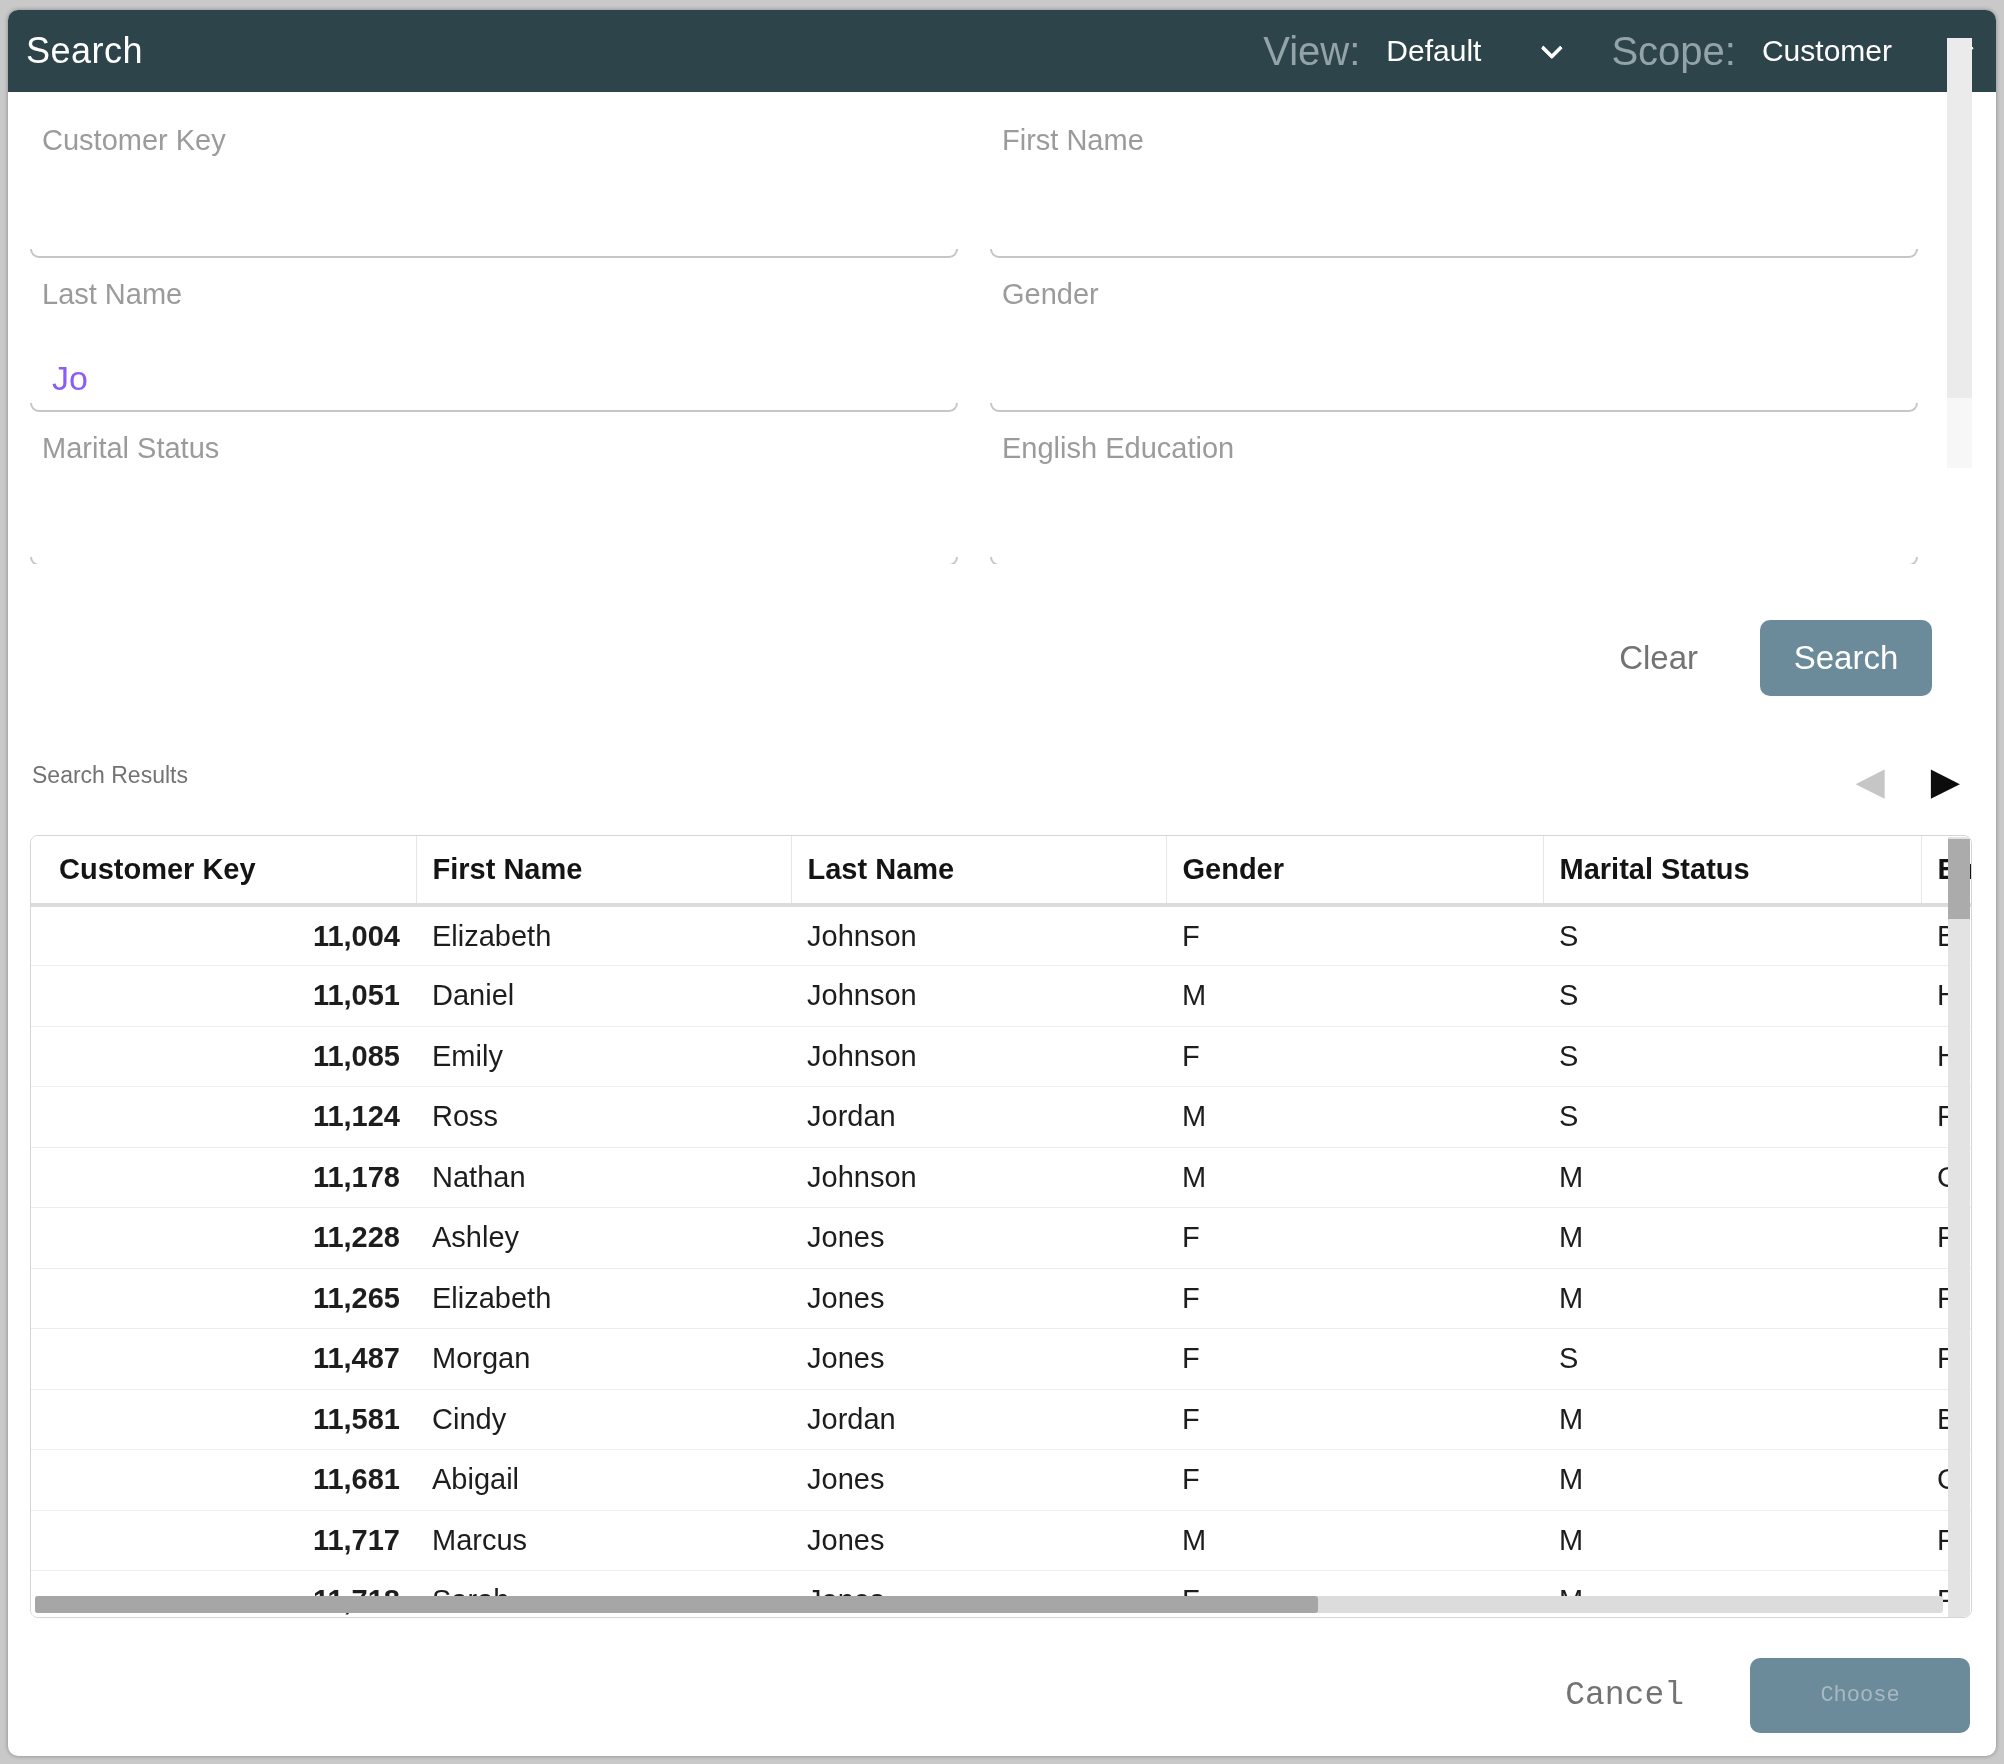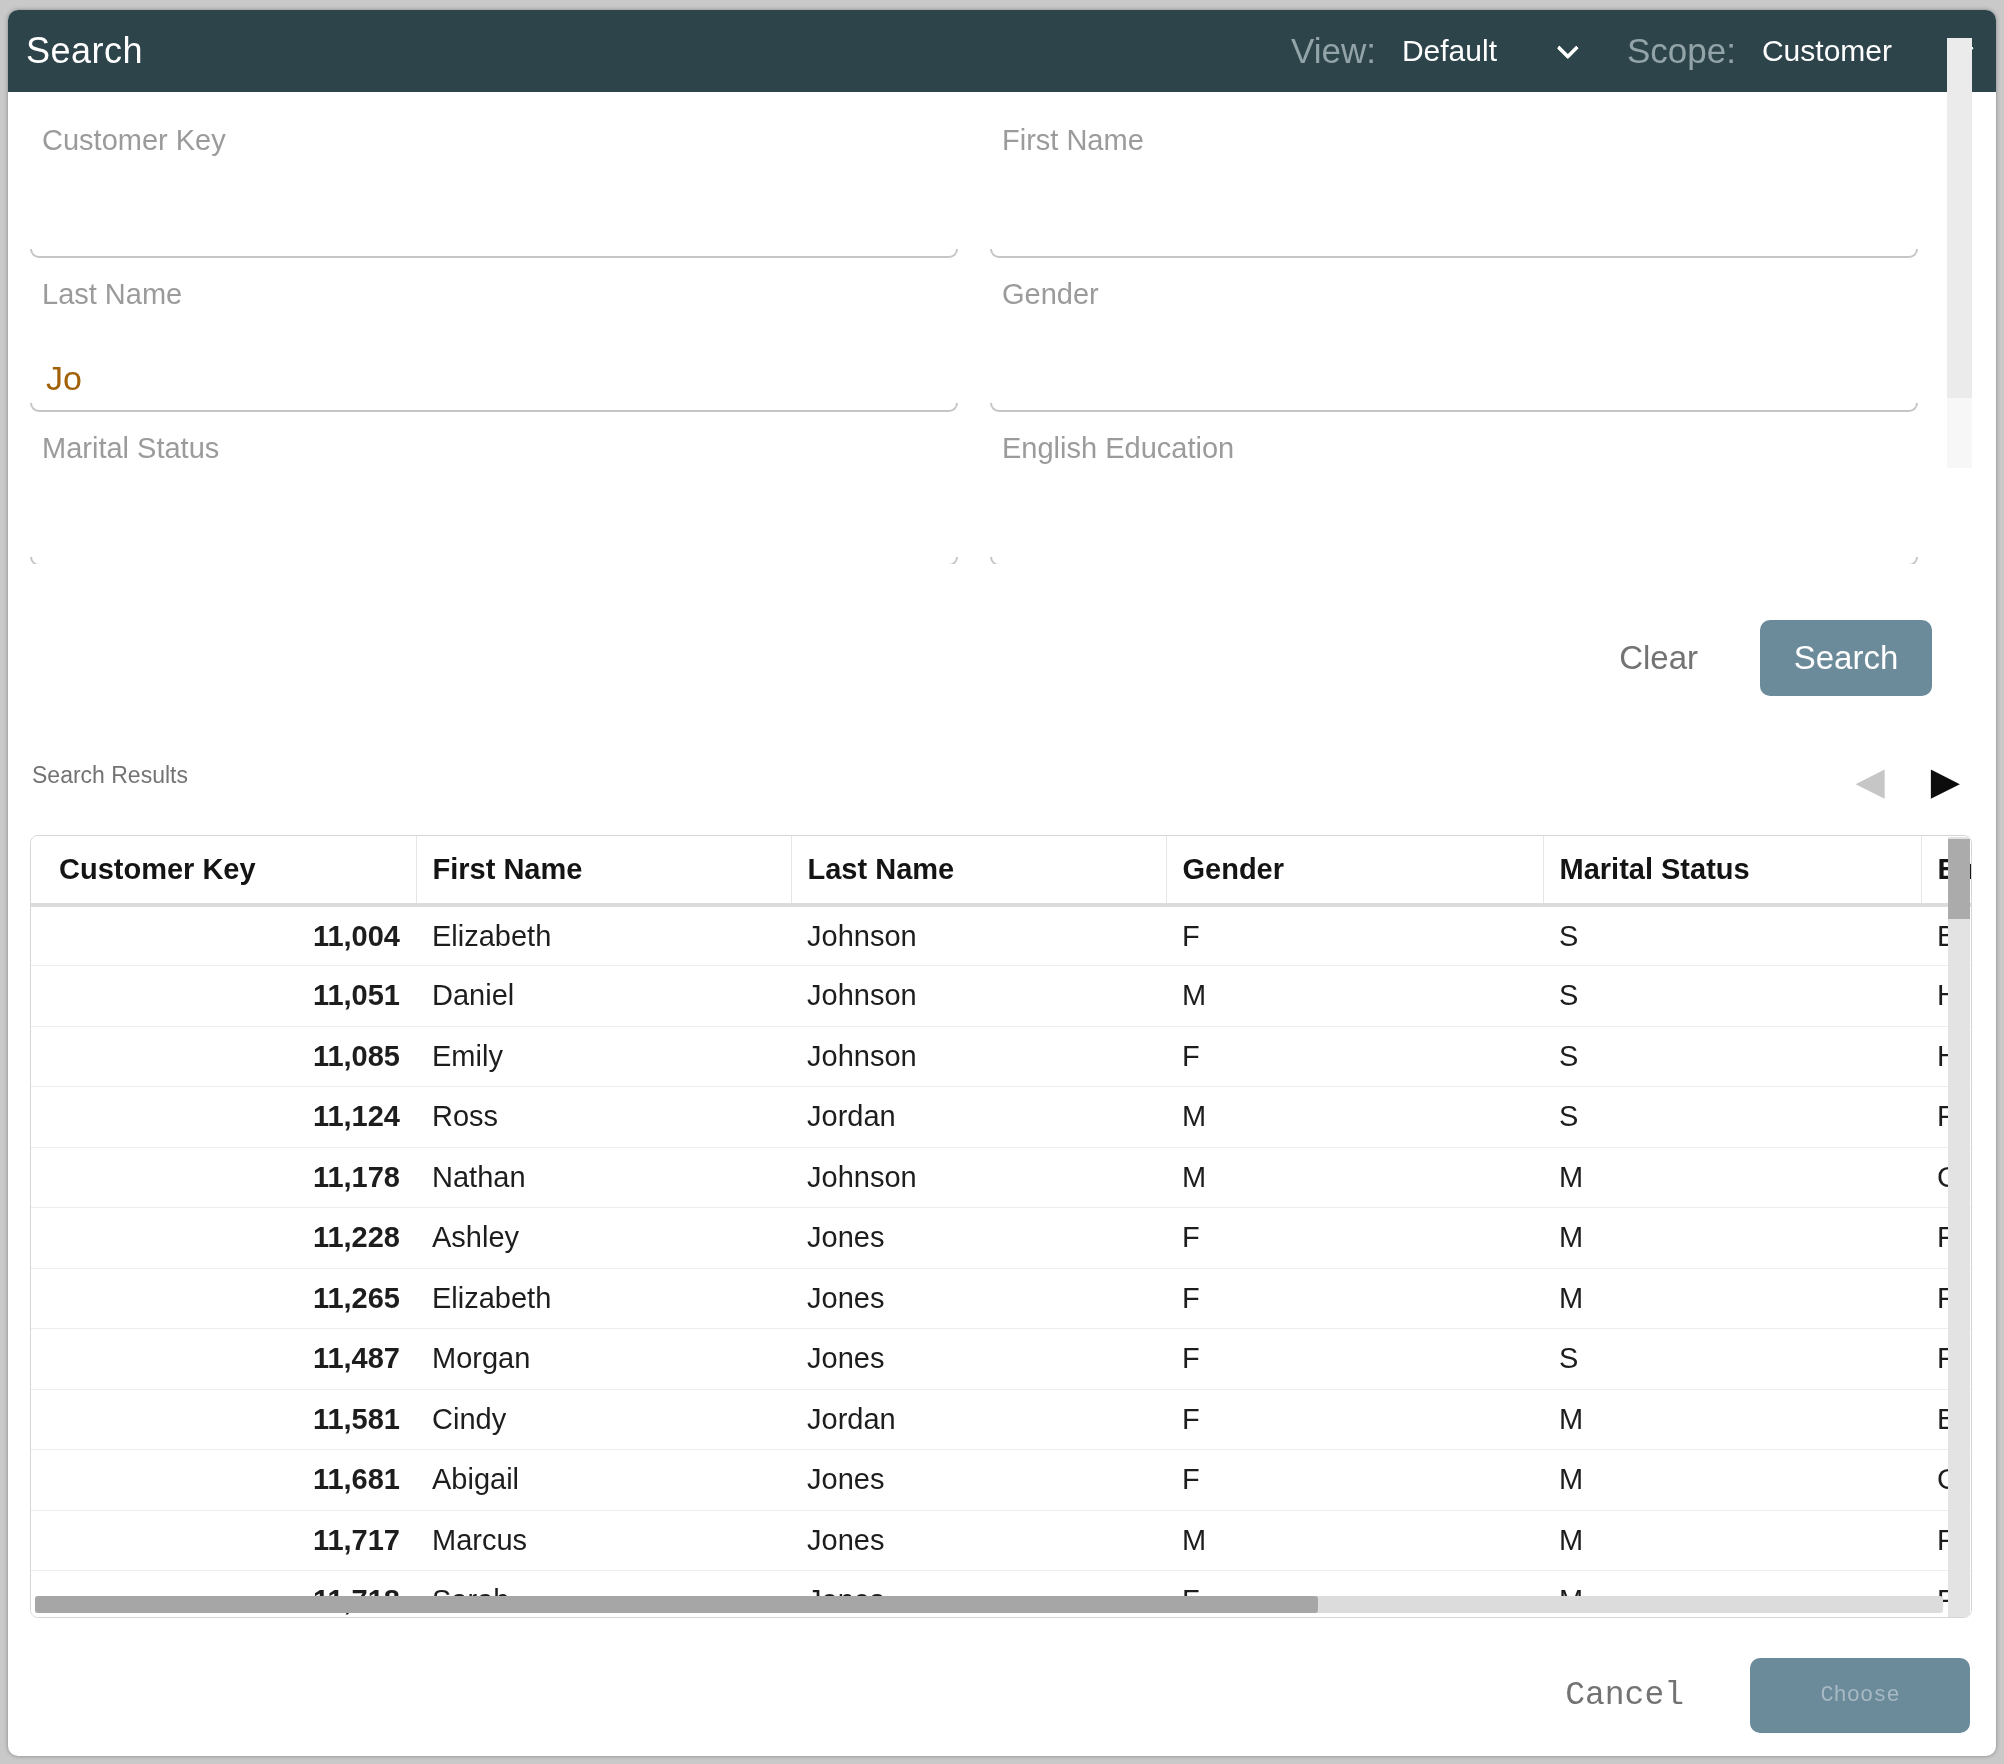--- a/index.html
+++ b/index.html
@@ -14,35 +14,35 @@
 
   
   .titlebar {
     position:absolute; left:0; top:0; right:0; height:82px;
     background:#2e444b; display:flex; align-items:center;
     padding:0 28px 0 18px; color:#fff;
   }
   .titlebar .title { font-size:36px; font-weight:400; letter-spacing:.5px; }
   .titlebar .spacer { flex:1; }
   .tb-group { display:flex; align-items:center; }
-  .tb-label { color:#93a4a9; font-size:35px; margin-right:26px; }
+  .tb-label { color:#93a4a9; font-size:40px; margin-right:26px; }
   .tb-value { color:#ffffff; font-size:30px; font-weight:500; }
   .chev { width:16px; height:16px; border-right:4px solid #fff; border-bottom:4px solid #fff;
           transform:rotate(45deg) translateY(-4px); border-radius:2px; margin-left:60px; }
   .tb-group.scope { margin-left:54px; }
 
   
   .form-viewport {
     position:absolute; left:0; top:82px; width:100%; height:472px; overflow:hidden;
     padding:12px 78px 0 22px;
   }
   .form-grid { display:grid; grid-template-columns:1fr 1fr; column-gap:32px; }
   .field { position:relative; height:154px; }
   .field-label { position:absolute; top:20px; left:12px; font-size:29px; color:#9b9b9b; }
-  .field-value { position:absolute; bottom:14px; left:16px; font-size:34px; color:#a16207;margin-top:13px; }
+  .field-value { position:absolute; bottom:14px; left:22px; font-size:34px; color:#8b5cf6;margin-top:13px; }
   .underline { position:absolute; left:0; right:0; bottom:0; height:9px;
                border:2px solid #c6c6c6; border-top:none; border-radius:0 0 9px 9px; }
   .form-scrollbar { position:absolute; right:24px; top:28px; width:25px; height:430px;
                     background:#f7f7f7; }
   .form-scroll-thumb { width:100%; height:360px; background:#ebebeb; }
 
   
   .action-row { position:absolute; top:610px; right:64px; display:flex; align-items:center; }
   .text-btn { font-size:33px; color:#737373; background:none; border:none; cursor:pointer;
               font-family:inherit; }

